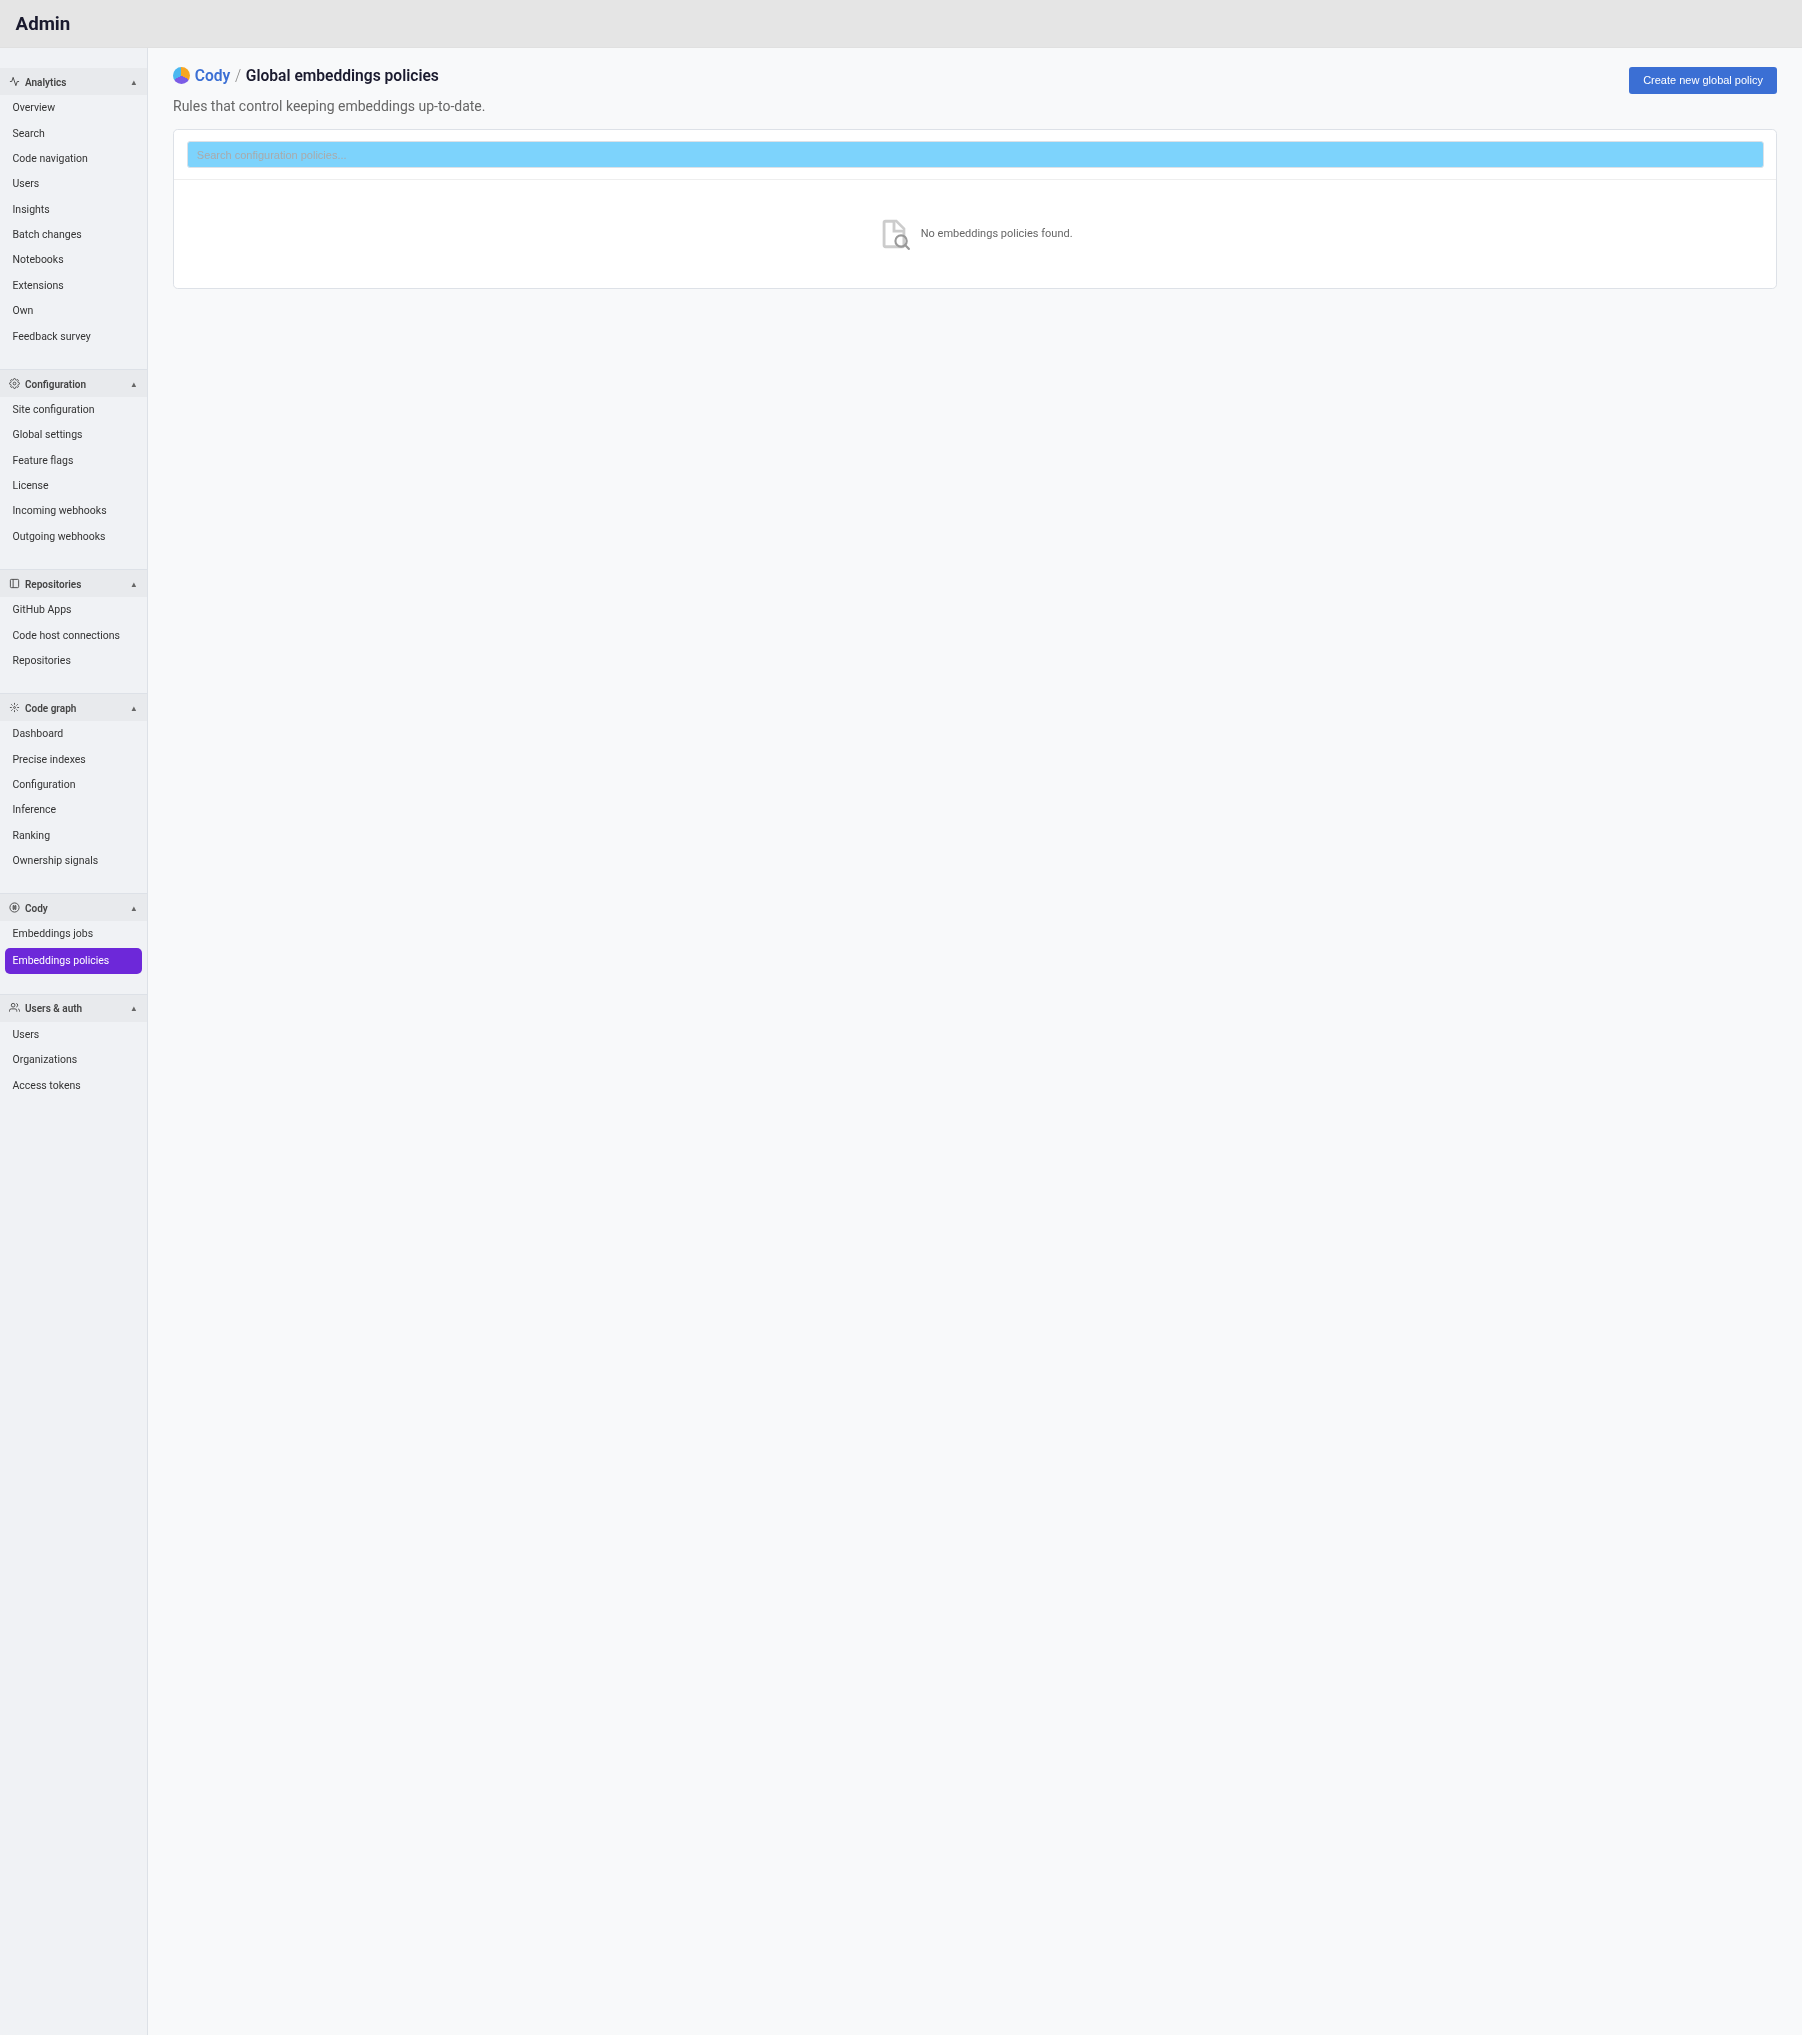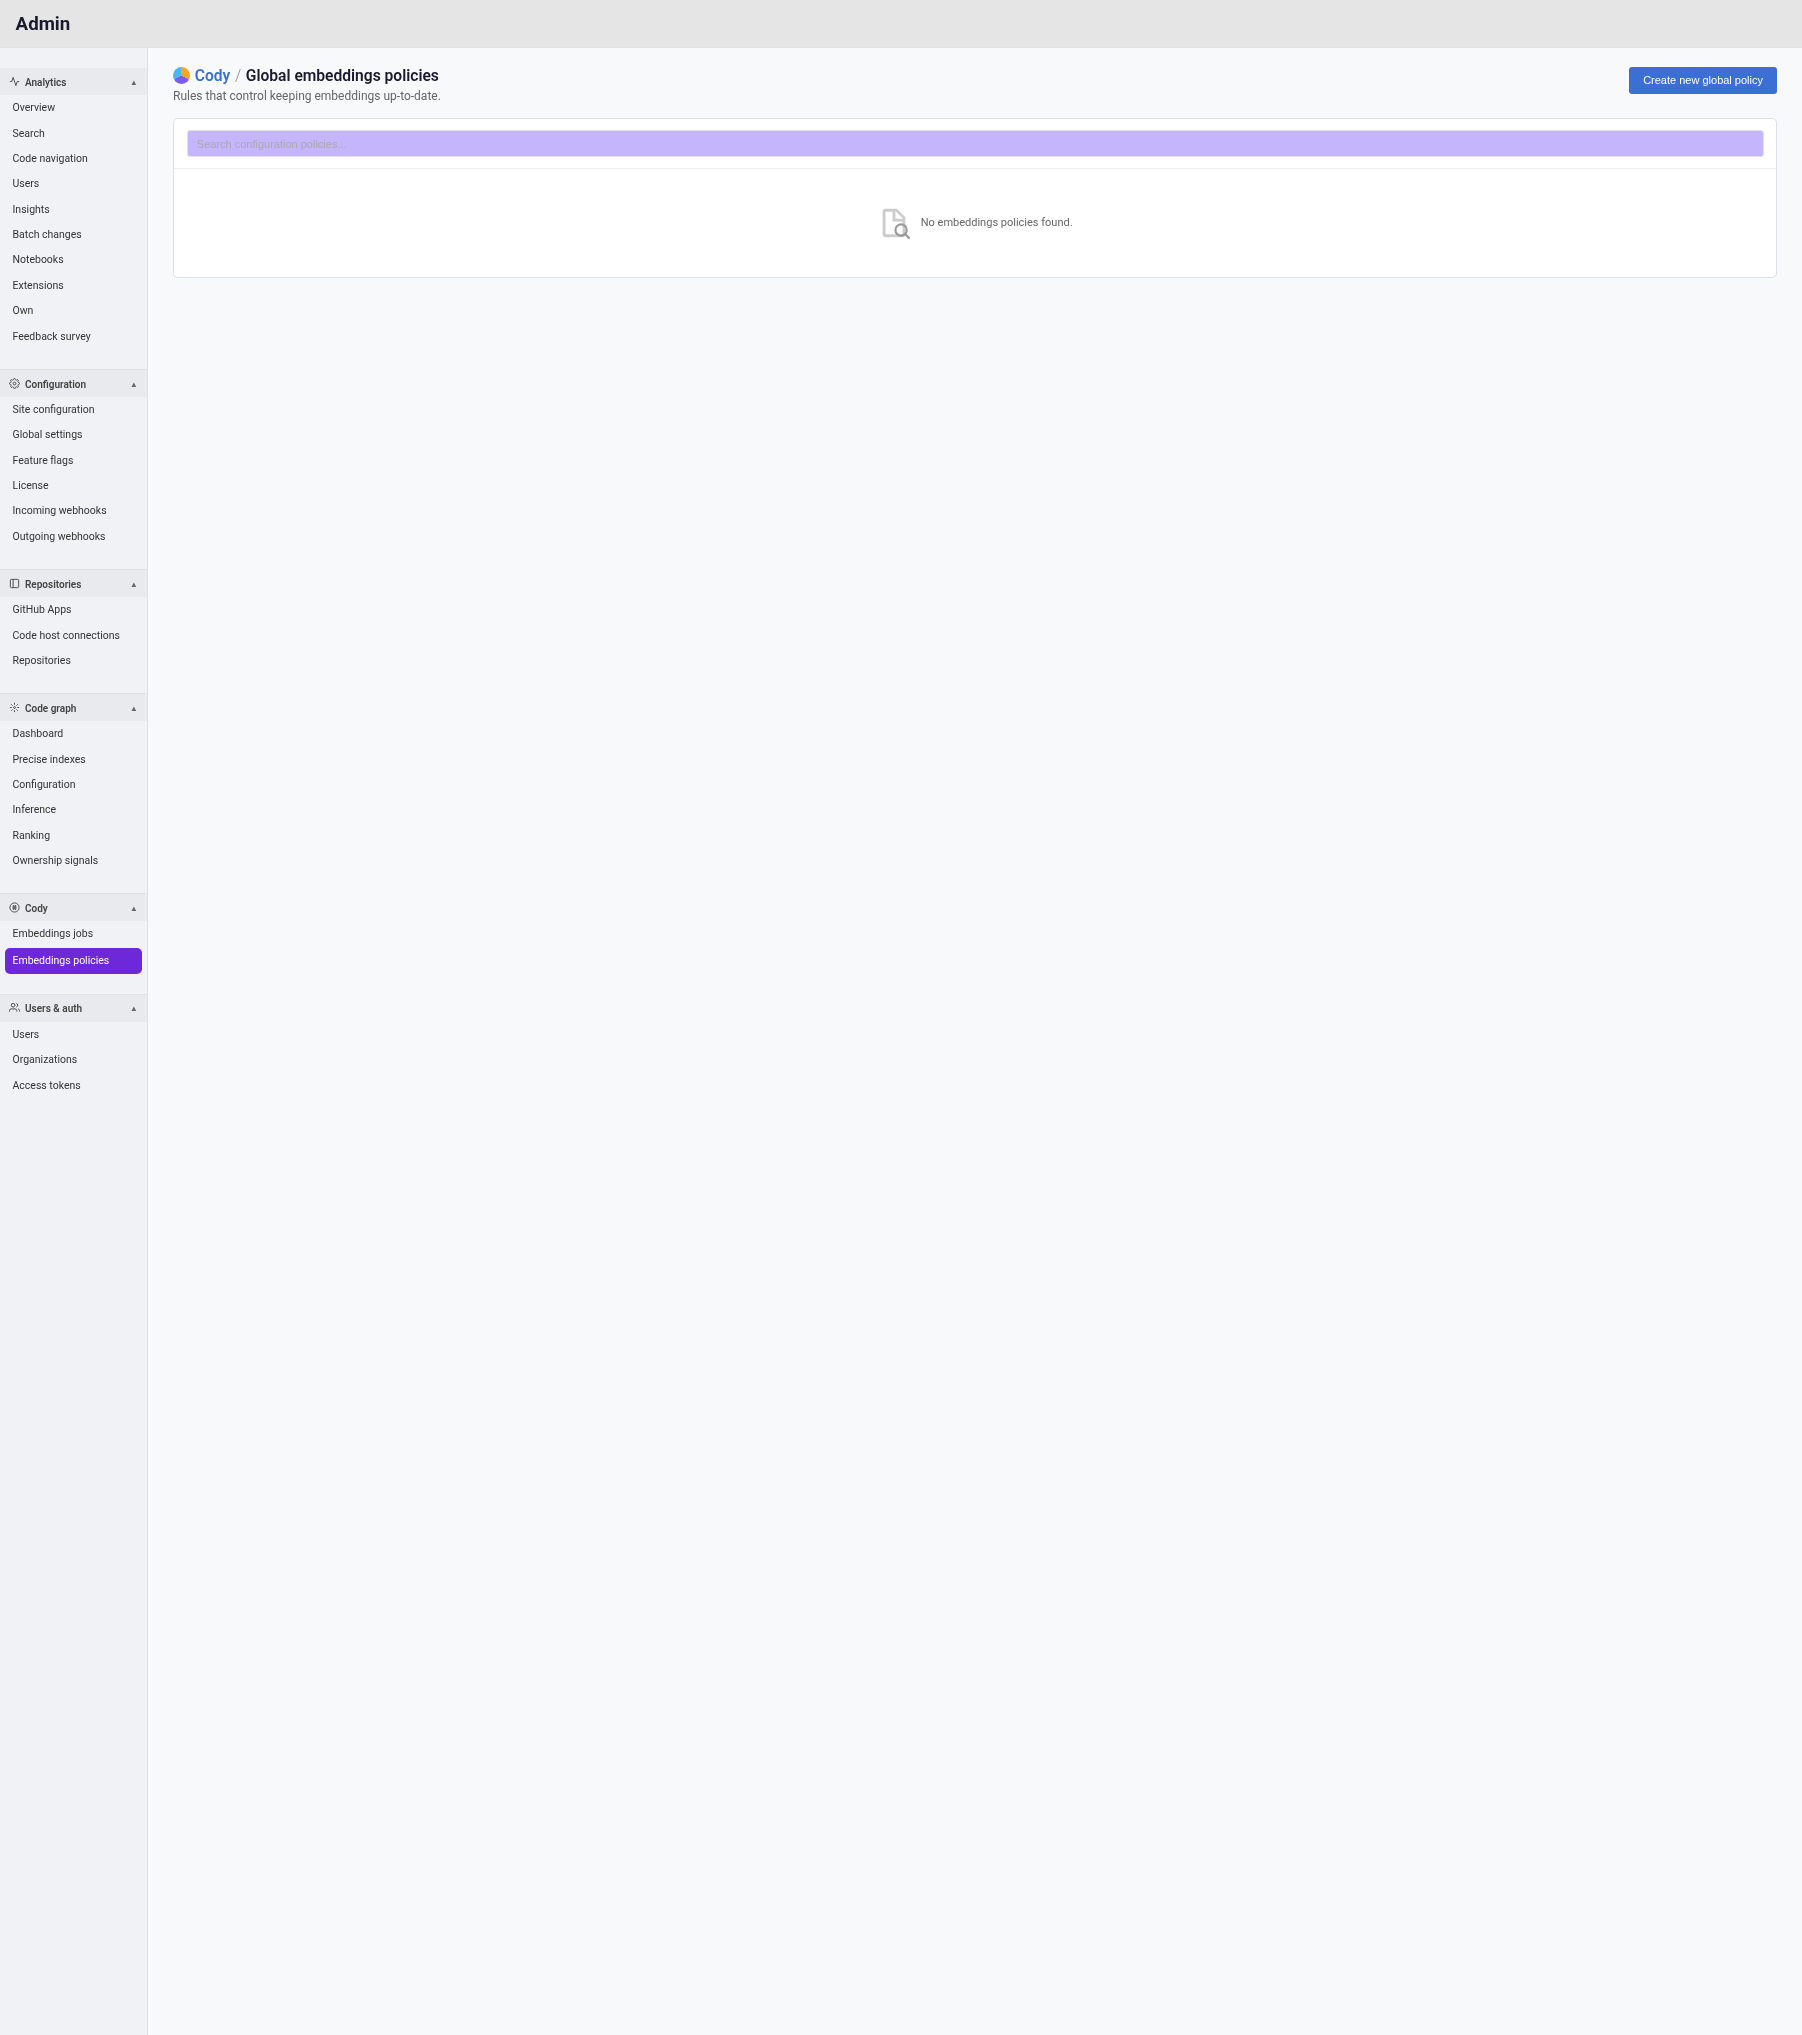--- a/index.html
+++ b/index.html
@@ -102,23 +102,23 @@
     .breadcrumb .cody-icon {
       display: inline-flex;
       align-items: center;
       gap: 3.1px;
     }
     .breadcrumb-separator {
       color: #888;
       font-weight: 300;
     }
     .breadcrumb-subtitle {
-      font-size: 12px;
+      font-size: 14px;
       color: #666;
-      margin-top: 1px;
+      margin-top: 10px;
     }
     .create-button {
       background: #3b6fd4;
       color: #fff;
       border: none;
       border-radius: 3px;
       padding: 7.8px 14px;
       font-size: 11px;
       font-weight: 500;
       cursor: pointer;
@@ -137,21 +137,21 @@
       border-bottom: 0.8px solid #eee;
     }
     .search-input {
       width: 100%;
       padding: 6.2px 9.3px;
       font-size: 11px;
       border: 0.8px solid #dde1e7;
       border-radius: 3.1px;
       outline: none;
       color: #333;
-      background: #c4b5fd;
+      background: #7dd3fc;
     }
     .search-input::placeholder {
       color: #aaa;
     }
     .empty-state {
       display: flex;
       flex-direction: row;
       align-items: center;
       justify-content: center;
       padding: 37px 15.6px;

